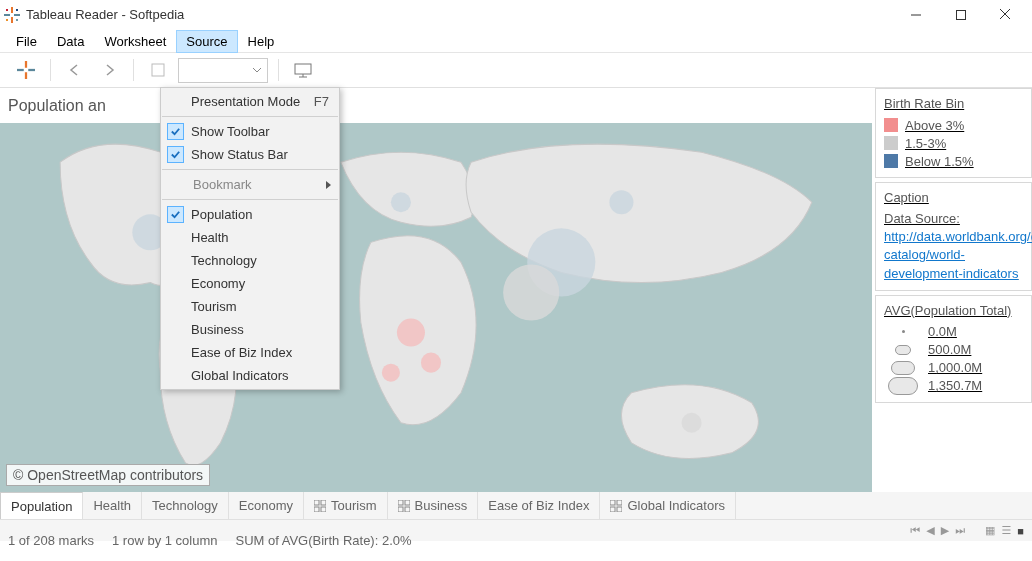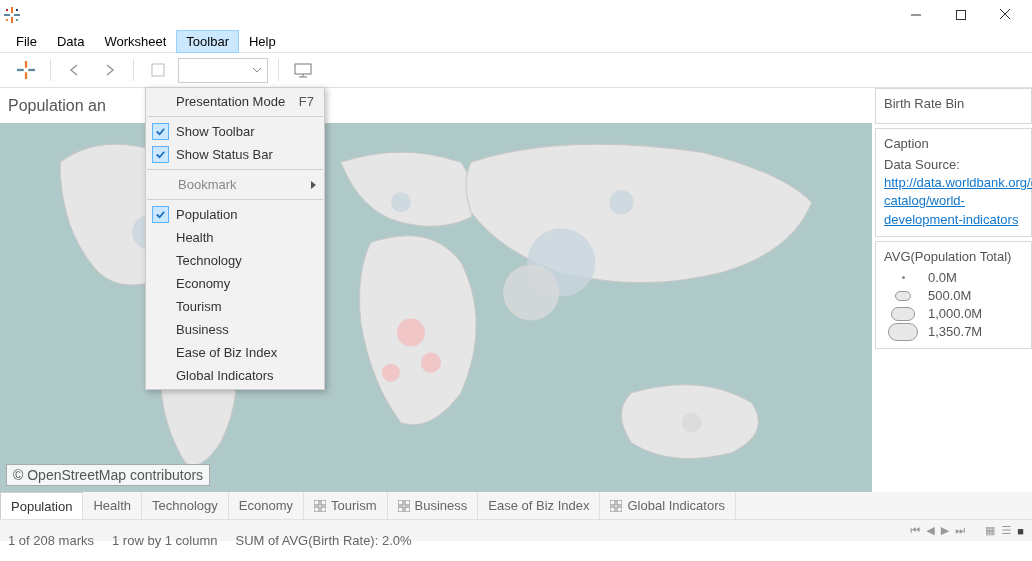--- a/index.html
+++ b/index.html
@@ -9,25 +9,25 @@
 .titlebar .title { color:#333; }
 .win-ctrl { margin-left:auto; display:flex; }
 .win-ctrl div { width:45px; height:30px; display:flex; align-items:center; justify-content:center; }
 .menubar { height:22px; display:flex; align-items:center; padding:0 6px; }
 .menubar .mitem { padding:3px 9px; border:1px solid transparent; }
 .menubar .mitem.active { background:#cce8ff; border:1px solid #99d1ff; }
 .toolbar { height:36px; display:flex; align-items:center; padding:0 12px; gap:6px; border-top:1px solid #e5e5e5; border-bottom:1px solid #e0e0e0; }
 .tool-btn { width:28px; height:28px; display:flex; align-items:center; justify-content:center; color:#777; }
 .tool-sep { width:1px; height:22px; background:#e0e0e0; margin:0 4px; }
 .select-box { width:90px; height:25px; border:1px solid #ccc; background:#fff; display:flex; align-items:center; justify-content:flex-end; padding-right:6px; }
-.content { display:flex; height:404px; }
+.content { display:flex; height:404px;text-decoration:underline; }
 .map-area { flex:1; background:#afc8c8; position:relative; overflow:hidden; }
 .viz-title { position:absolute; top:0; left:0; right:0; height:35px; background:#fff; display:flex; align-items:center; padding-left:8px; font-size:16px; color:#555; z-index:2; }
 .osm { position:absolute; bottom:6px; left:6px; background:rgba(255,255,255,0.85); border:1px solid #aaa; padding:2px 6px; font-size:14px; color:#555; z-index:2; }
-.dropdown { position:absolute; top:0; left:145px; width:180px; background:#f2f2f2; border:1px solid #ccc; box-shadow:2px 2px 6px rgba(0,0,0,0.25); z-index:20; padding:2px 0; }
+.dropdown { position:absolute; top:0; left:160px; width:180px; background:#f2f2f2; border:1px solid #ccc; box-shadow:2px 2px 6px rgba(0,0,0,0.25); z-index:20; padding:2px 0; }
 .dd-item { height:23px; display:flex; align-items:center; padding:0 10px 0 30px; color:#333; position:relative; }
 .dd-item .shortcut { margin-left:auto; color:#555; }
 .dd-item .check { position:absolute; left:6px; top:3px; width:17px; height:17px; background:#cce8ff; border:1px solid #5cb3ff; display:flex; align-items:center; justify-content:center; }
 .dd-item .check svg { width:11px; height:11px; }
 .dd-item.submenu::after { content:""; position:absolute; right:8px; top:8px; border-left:5px solid #555; border-top:4px solid transparent; border-bottom:4px solid transparent; }
 .dd-item.submenu { color:#888;padding-left:32px; }
 .dd-sep { height:1px; background:#d0d0d0; margin:3px 1px; }
 .right-panel { width:160px; background:#fff; display:flex; flex-direction:column; gap:0; }
 .panel-card { border:1px solid #d8d8d8; padding:7px 8px; margin-left:3px; }
 .panel-card + .panel-card { margin-top:4px; }
@@ -55,20 +55,21 @@
   <svg class="app-icon" viewBox="0 0 16 16">
     <rect x="7" y="0" width="2" height="6" fill="#e8762d"></rect>
       <rect x="7" y="10" width="2" height="6" fill="#e8762d"></rect>
     <rect x="0" y="7" width="6" height="2" fill="#5b879b"></rect>
       <rect x="10" y="7" width="6" height="2" fill="#5b879b"></rect>
     <rect x="2" y="2" width="2" height="2" fill="#c72035"></rect>
       <rect x="12" y="2" width="2" height="2" fill="#1f457e"></rect>
     <rect x="2" y="12" width="2" height="2" fill="#eb912c"></rect>
       <rect x="12" y="12" width="2" height="2" fill="#7099a5"></rect>
   </svg>
+  <span class="title">Tableau Reader - Softpedia</span>
   <div class="win-ctrl">
     <div>
         <svg width="10" height="10">
           <line x1="0" y1="5" x2="10" y2="5" stroke="#333"></line>
         </svg>
       </div>
     <div>
         <svg width="10" height="10">
           <rect x="0.5" y="0.5" width="9" height="9" fill="none" stroke="#333"></rect>
         </svg>
@@ -79,21 +80,21 @@
           <line x1="10" y1="0" x2="0" y2="10" stroke="#333"></line>
         </svg>
       </div>
   </div>
 </div>
 
 <div class="menubar" id="menubar">
     <div class="mitem">File</div>
     <div class="mitem">Data</div>
     <div class="mitem">Worksheet</div>
-    <div class="mitem active">Toolbar</div>
+    <div class="mitem active">Source</div>
     <div class="mitem">Help</div>
   </div>
 
 <div class="toolbar">
   <div class="tool-btn">
     <svg width="18" height="18" viewBox="0 0 16 16">
       <rect x="7" y="0" width="2" height="6" fill="#e8762d"></rect>
         <rect x="7" y="10" width="2" height="6" fill="#e8762d"></rect>
       <rect x="0" y="7" width="6" height="2" fill="#5b879b"></rect>
         <rect x="10" y="7" width="6" height="2" fill="#5b879b"></rect>
@@ -214,20 +215,34 @@
         <span>Ease of Biz Index</span>
       </div>
       <div class="dd-item">
         <span>Global Indicators</span>
       </div>
     </div>
 
   <div class="right-panel">
     <div class="panel-card">
       <div class="panel-title">Birth Rate Bin</div>
+      <div id="legend-items">
+          <div class="legend-row">
+            <div class="swatch" style="background: rgb(242, 142, 142);"></div>
+            <span>Above 3%</span>
+          </div>
+          <div class="legend-row">
+            <div class="swatch" style="background: rgb(204, 204, 204);"></div>
+            <span>1.5-3%</span>
+          </div>
+          <div class="legend-row">
+            <div class="swatch" style="background: rgb(78, 121, 167);"></div>
+            <span>Below 1.5%</span>
+          </div>
+        </div>
     </div>
     <div class="panel-card">
       <div class="panel-title">Caption</div>
       <div class="cap-text">
         <span>Data Source: </span><a href="#">http://data.worldbank.org/data-catalog/world-development-indicators</a>
       </div>
     </div>
     <div class="panel-card">
       <div class="panel-title">AVG(Population Total)</div>
       <div id="size-items">

